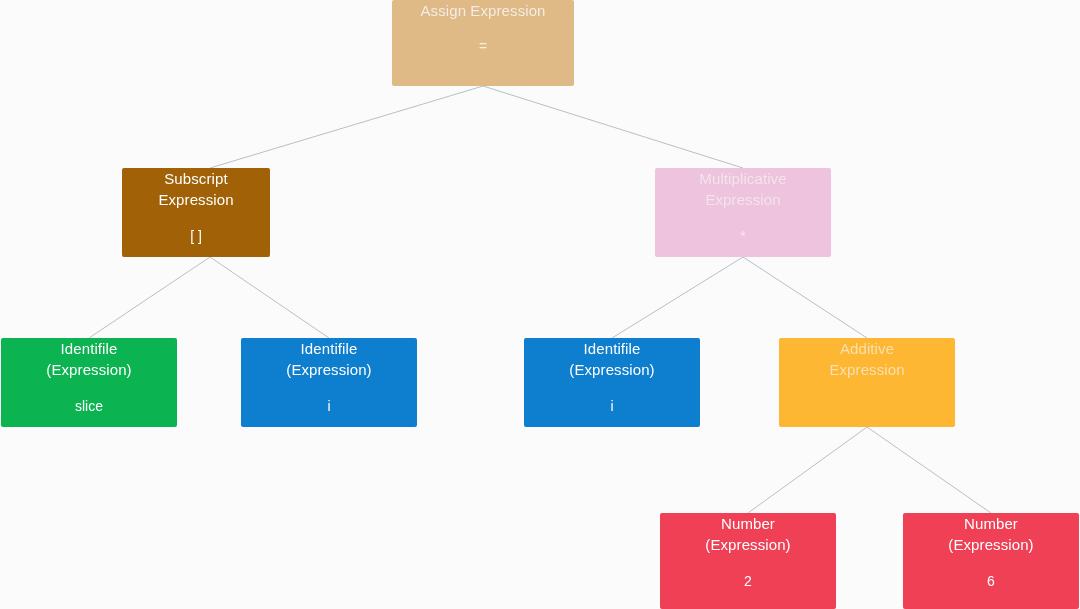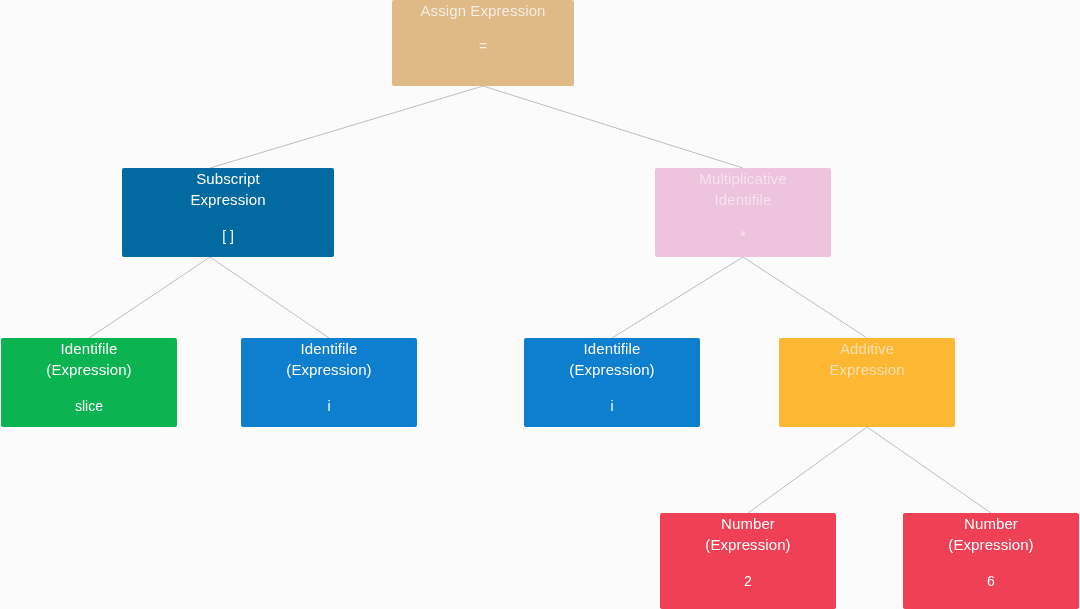--- a/index.html
+++ b/index.html
@@ -72,28 +72,28 @@
       <line x1="743" y1="257" x2="612" y2="338" stroke="#b9bfc6" stroke-width="1"></line>
       <line x1="743" y1="257" x2="867" y2="338" stroke="#b9bfc6" stroke-width="1"></line>
       <line x1="867" y1="427" x2="748" y2="513" stroke="#b9bfc6" stroke-width="1"></line>
       <line x1="867" y1="427" x2="991" y2="513" stroke="#b9bfc6" stroke-width="1"></line>
     </svg>
   <div id="node-layer">
       <div class="node faded-strong" style="left: 392px; top: 0px; width: 182px; height: 86px; background: rgb(223, 186, 135);">
         <div class="node-title">Assign Expression</div>
         <div class="node-value">=</div>
       </div>
-      <div class="node" style="left: 122px; top: 168px; width: 212px; height: 89px; background: #0369a1;">
+      <div class="node" style="left: 122px; top: 168px; width: 148px; height: 89px; background: #a16207;">
         <div class="node-title">Subscript
 Expression</div>
         <div class="node-value">[ ]</div>
       </div>
       <div class="node faded" style="left: 655px; top: 168px; width: 176px; height: 89px; background: rgb(238, 195, 221);">
         <div class="node-title">Multiplicative
-Identifile</div>
+Expression</div>
         <div class="node-value">*</div>
       </div>
       <div class="node" style="left: 1px; top: 338px; width: 176px; height: 89px; background: rgb(11, 180, 81);">
         <div class="node-title">Identifile
 (Expression)</div>
         <div class="node-value">slice</div>
       </div>
       <div class="node" style="left: 241px; top: 338px; width: 176px; height: 89px; background: rgb(14, 127, 206);">
         <div class="node-title">Identifile
 (Expression)</div>

